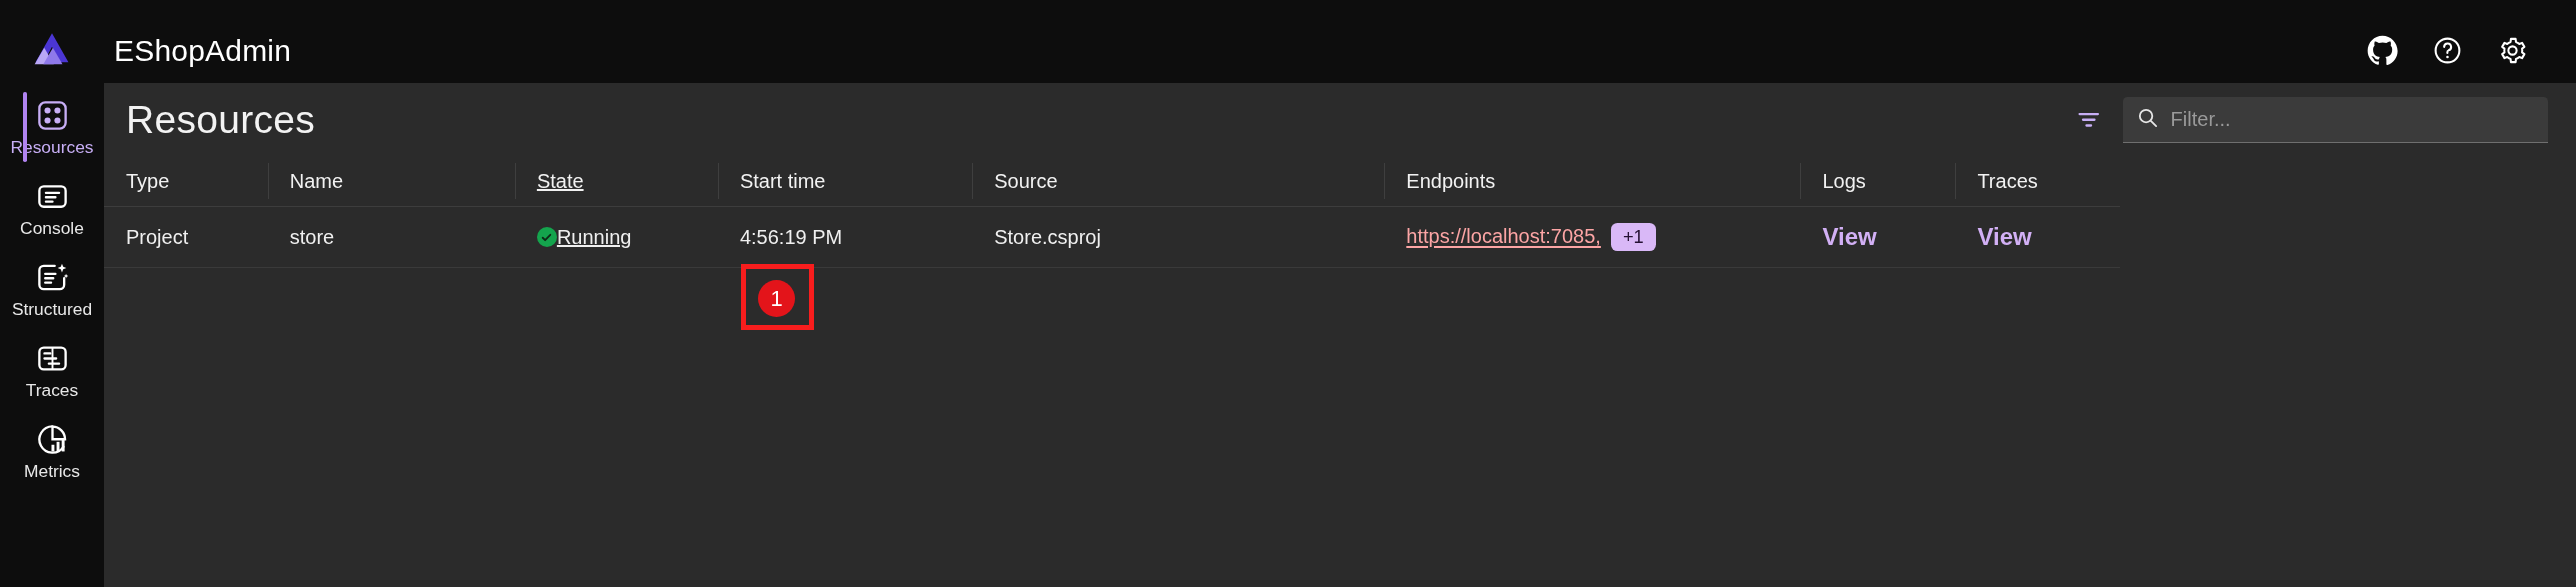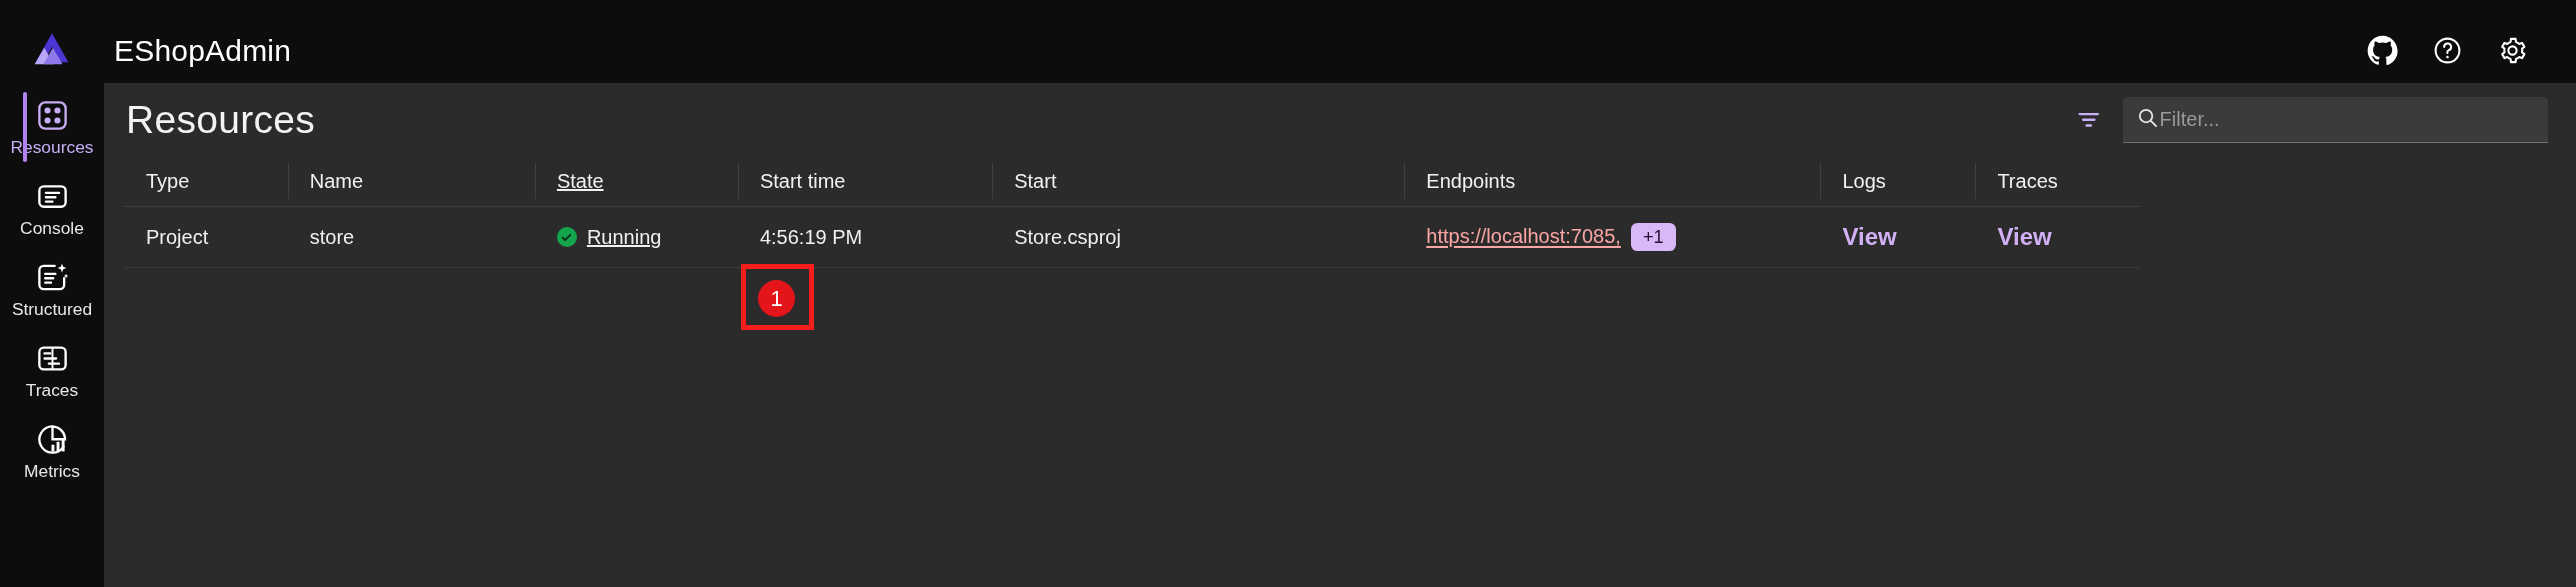--- a/index.html
+++ b/index.html
@@ -78,31 +78,31 @@
   .filter-icon-btn {
     width: 35px; height: 35px; display: flex;
     align-items: center; justify-content: center; cursor: pointer;
   }
   .search-box {
     width: 425px; height: 46px;
     background: #3b3b3b;
     border-bottom: 1.8px solid #6f6f6f;
     border-radius: 4.6px 4.6px 0 0;
     display: flex; align-items: center;
-    padding: 0 13px; gap: 1px;
+    padding: 0 13px; gap: 12px;
   }
   .search-box input {
     flex: 1; background: transparent; border: none; outline: none;
     color: #e6e6e6; font-size: 20px;
     font-family: "Liberation Sans", sans-serif;
   }
   .search-box input::placeholder { color: #9a9a9a; }
 
   
-  .tbl { width: 2016px; margin-left: 20px; }
+  .tbl { width: 2016px; }
   .thead {
     display: flex; height: 51px; align-items: center;
     border-bottom: 0.9px solid #3d3d3d;
   }
   .trow {
     display: flex; height: 61px; align-items: center;
     border-bottom: 0.9px solid #3a3a3a;
   }
   .cell {
     height: 100%; display: flex; align-items: center;
@@ -119,21 +119,21 @@
 
   .c-type      { width: 199px; }
   .c-name      { width: 303px; }
   .c-state     { width: 248px; text-decoration: underline; }
   .c-start     { width: 312px; }
   .c-source    { width: 509px; }
   .c-endpoints { width: 514px; }
   .c-logs      { width: 188px; }
   .c-details   { width: 200px; }
 
-  .state-wrap { display: flex; align-items: center; gap: 10px; }
+  .state-wrap { display: flex; align-items: center; }
   .state-dot {
     width: 20px; height: 20px; border-radius: 50%;
     background: #14a44d; display: flex;
     align-items: center; justify-content: center; flex: 0 0 auto;
   }
   .state-dot svg { width: 13px; height: 13px; display: block; }
 
   .link {
     color: #fca5a5; text-decoration: underline;
     text-underline-offset: 2.8px; cursor: pointer; font-size: 20px;
@@ -283,21 +283,21 @@
     </div>
   </div>
 
   <div class="tbl">
 
     <div class="thead">
       <div class="cell c-type">Type</div>
       <div class="cell c-name">Name</div>
       <div class="cell c-state">State</div>
       <div class="cell c-start">Start time</div>
-      <div class="cell c-source">Start</div>
+      <div class="cell c-source">Source</div>
       <div class="cell c-endpoints">Endpoints</div>
       <div class="cell c-logs">Logs</div>
       <div class="cell c-details">Traces</div>
     </div>
 
     <div class="trow">
       <div class="cell c-type">Project</div>
       <div class="cell c-name">store</div>
       <div class="cell c-state">
         <span class="state-wrap">

